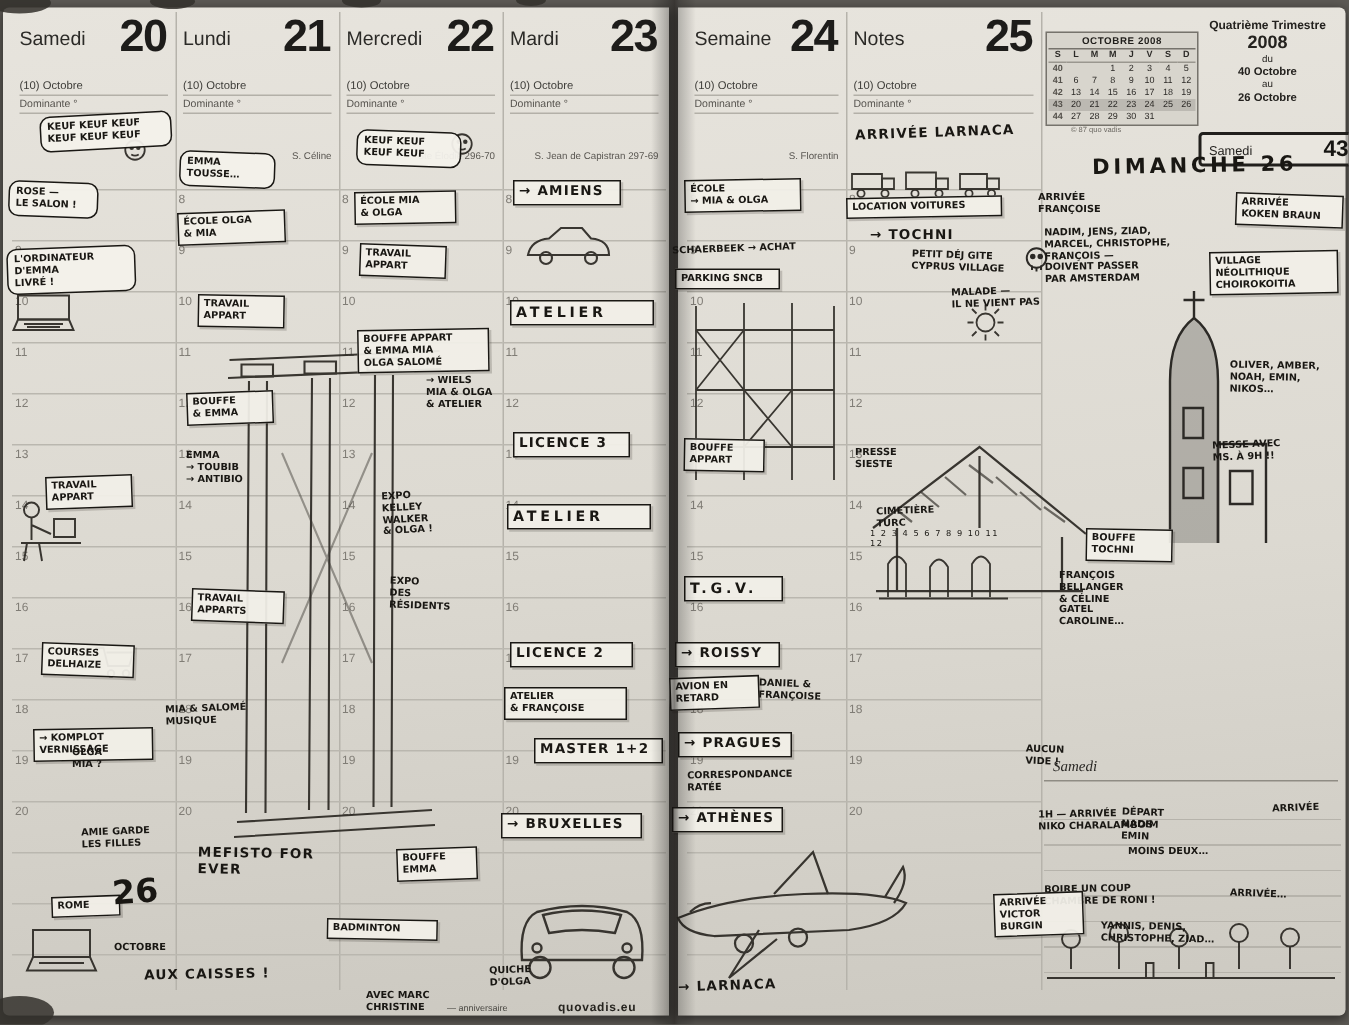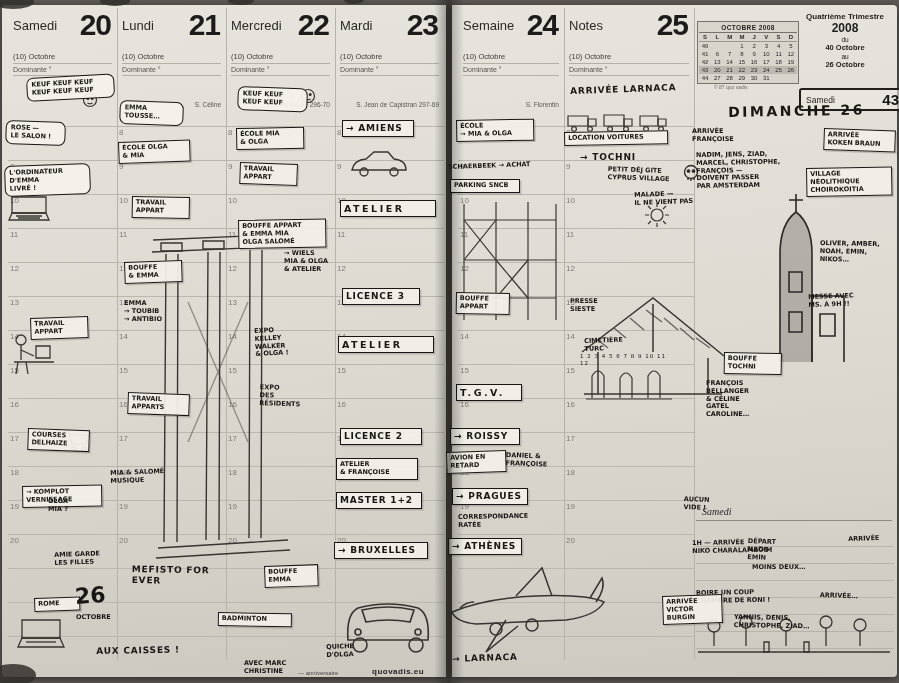--- a/index.html
+++ b/index.html
@@ -665,21 +665,21 @@
 <div class="nt b" style="left:28px;top:428px;width:54px;--r:2deg">COURSES
 DELHAIZE</div>
 <div class="nt b" style="left:22px;top:486px;width:72px;--r:-1deg">→ KOMPLOT
 VERNISSAGE</div>
 <div class="nt" style="left:48px;top:498px;width:36px">OLGA
 MIA ?</div>
 <div class="nt" style="left:54px;top:552px;width:60px;--r:-2deg">AMIE GARDE
 LES FILLES</div>
 <div class="nt b" style="left:34px;top:598px;width:38px;--r:-2deg">ROME</div>
 <div class="nt num" style="left:74px;top:584px;--r:-4deg">26</div>
-<div class="nt" style="left:76px;top:614px;width:46px">OCTOBRE</div>
+<div class="nt" style="left:76px;top:628px;width:46px">OCTOBRE</div>
 <div class="nt bub" style="left:120px;top:100px;width:54px;--r:2deg">EMMA
 TOUSSE…</div>
 <div class="nt b" style="left:118px;top:142px;width:64px;--r:-2deg">ÉCOLE OLGA
 &amp; MIA</div>
 <div class="nt b" style="left:132px;top:196px;width:50px;--r:1deg">TRAVAIL
 APPART</div>
 <div class="nt b" style="left:124px;top:262px;width:50px;--r:-2deg">BOUFFE
 &amp; EMMA</div>
 <div class="nt" style="left:124px;top:300px;width:58px">EMMA
 → TOUBIB
@@ -716,21 +716,21 @@
 CHRISTINE</div>
 <div class="nt" style="left:326px;top:644px;width:46px;--r:-2deg">QUICHE
 D'OLGA</div>
 <div class="nt b big" style="left:342px;top:120px;width:64px">→ AMIENS</div>
 <div class="nt b sp" style="left:340px;top:200px;width:88px">ATELIER</div>
 <div class="nt b big" style="left:342px;top:288px;width:70px">LICENCE 3</div>
 <div class="nt b sp" style="left:338px;top:336px;width:88px">ATELIER</div>
 <div class="nt b big" style="left:340px;top:428px;width:74px">LICENCE 2</div>
 <div class="nt b" style="left:336px;top:458px;width:74px">ATELIER
 &amp; FRANÇOISE</div>
-<div class="nt b big" style="left:336px;top:492px;width:78px">MASTER 1+2</div>
+<div class="nt b big" style="left:356px;top:492px;width:78px">MASTER 1+2</div>
 <div class="nt b big" style="left:334px;top:542px;width:86px">→ BRUXELLES</div>
 <div class="nt b" style="left:456px;top:120px;width:70px;--r:-1deg">ÉCOLE
 → MIA &amp; OLGA</div>
 <div class="nt" style="left:448px;top:164px;width:86px;--r:-2deg">SCHAERBEEK → ACHAT</div>
 <div class="nt b" style="left:450px;top:179px;width:62px">PARKING SNCB</div>
 <div class="nt b" style="left:456px;top:292px;width:46px;--r:1deg">BOUFFE
 APPART</div>
 <div class="nt b sp" style="left:456px;top:384px;width:58px">T.G.V.</div>
 <div class="nt b big" style="left:450px;top:428px;width:62px">→ ROISSY</div>
 <div class="nt b" style="left:446px;top:452px;width:52px;--r:-2deg">AVION EN

